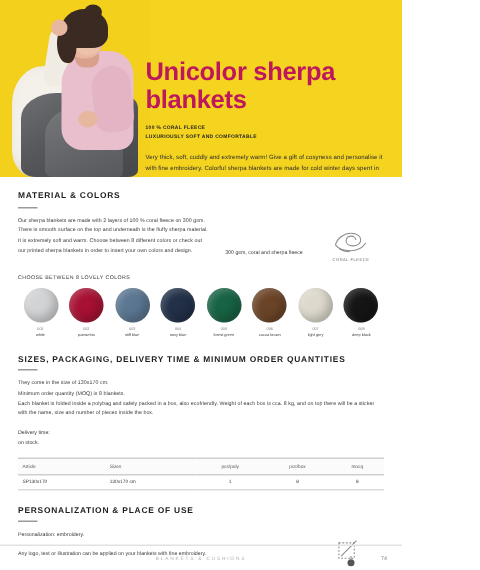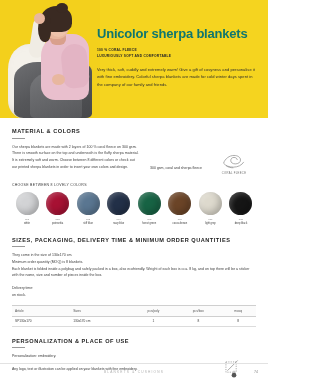--- a/index.html
+++ b/index.html
@@ -50,22 +50,22 @@
     position:absolute; left:41px; top:6px; width:31px; height:26px;
     background:#3a2a22; border-radius:52% 52% 34% 36%;
   }
   .ph-hair-b { position:absolute; left:38px; top:16px; width:13px; height:26px; background:#3a2a22; border-radius:50% 30% 40% 50%; }
   .ph-bun { position:absolute; left:56px; top:3px; width:12px; height:10px; background:#3a2a22; border-radius:50%; }
   .ph-hand { position:absolute; left:34px; top:13px; width:11px; height:11px; background:#e8b79f; border-radius:50%; }
   .ph-hand2 { position:absolute; left:52px; top:74px; width:13px; height:11px; background:#e8b79f; border-radius:50%; }
 
   .hero-text { position:absolute; left:97px; top:27px; width:160px; }
   .hero-title {
-    font-size:13px; font-weight:bold; letter-spacing:-.2px;
-    color:#0f766e; line-height:1.1; margin:0 0 7px 0;
+    font-size:17px; font-weight:bold; letter-spacing:-.2px;
+    color:#be185d; line-height:1.1; margin:12px 0 7px 0;
   }
   .hero-sub { font-size:3.3px; font-weight:bold; letter-spacing:.22px; color:#262626; line-height:1.72; margin-bottom:6px; }
   .hero-body { font-size:4.05px; line-height:1.92; color:#2c2c2c; letter-spacing:.05px; }
 
   
   .section { padding:0 12px; }
   .sec-title {
     font-size:5.6px; font-weight:bold; letter-spacing:.52px;
     color:#1d1d1d; text-transform:uppercase;
   }

